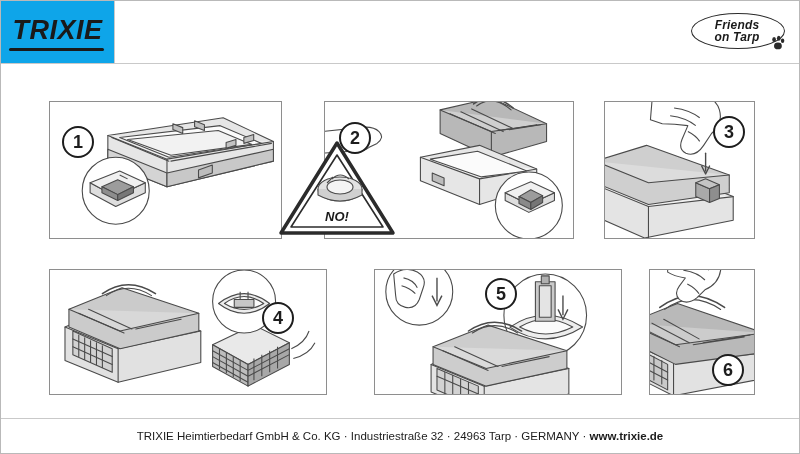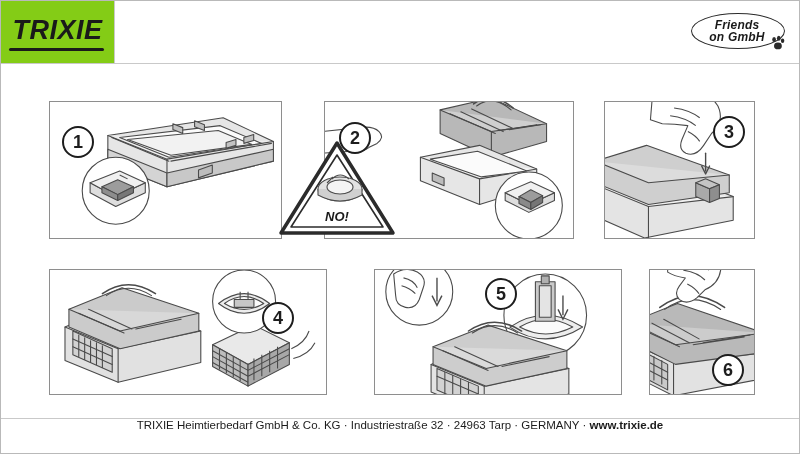--- a/index.html
+++ b/index.html
@@ -34,21 +34,21 @@
   .header-band {
     position: absolute;
     left: 0; top: 0;
     width: 798px; height: 62px;
     background: #ffffff;
   }
   .brand {
     position: absolute;
     left: 0; top: 0;
     width: 113px; height: 62px;
-    background: #84cc16;
+    background: #0ea5e9;
     display: flex;
     align-items: center;
     justify-content: center;
   }
   .brand-text {
     font-family: "Liberation Sans", sans-serif;
     font-weight: bold;
     font-style: italic;
     font-size: 27px;
     letter-spacing: 0.5px;
@@ -161,20 +161,21 @@
 
   
   .footer {
     position: absolute;
     left: 0;
     bottom: 0;
     width: 798px;
     height: 34px;
     border-top: 1px solid #c9c9c9;
     display: flex;
+    align-items: center;
     justify-content: center;
   }
   .footer-text {
     font-size: 11.5px;
     color: #1c1c1c;
     font-family: "Liberation Sans", sans-serif;
   }
   .footer-text b { font-weight: bold; }
 
   .no-label {
@@ -194,21 +195,21 @@
 
     <div class="brand">
       <span class="brand-text">TRIXIE</span>
       <div class="brand-underline"></div>
     </div>
     <div class="brand-sep"></div>
 
     <div class="fot">
       <div class="fot-oval"></div>
       <div class="fot-line1">Friends</div>
-      <div class="fot-line2">on GmbH</div>
+      <div class="fot-line2">on Tarp</div>
       <svg class="fot-paw" viewBox="0 0 20 20">
         <ellipse cx="6" cy="6.5" rx="2.2" ry="3" fill="#2b2b2b"></ellipse>
         <ellipse cx="11.5" cy="5" rx="2.2" ry="3" fill="#2b2b2b"></ellipse>
         <ellipse cx="16" cy="8" rx="2" ry="2.6" fill="#2b2b2b"></ellipse>
         <ellipse cx="10.5" cy="14" rx="4.6" ry="4" fill="#2b2b2b"></ellipse>
       </svg>
     </div>
   </div>
 
   <div class="panels">

